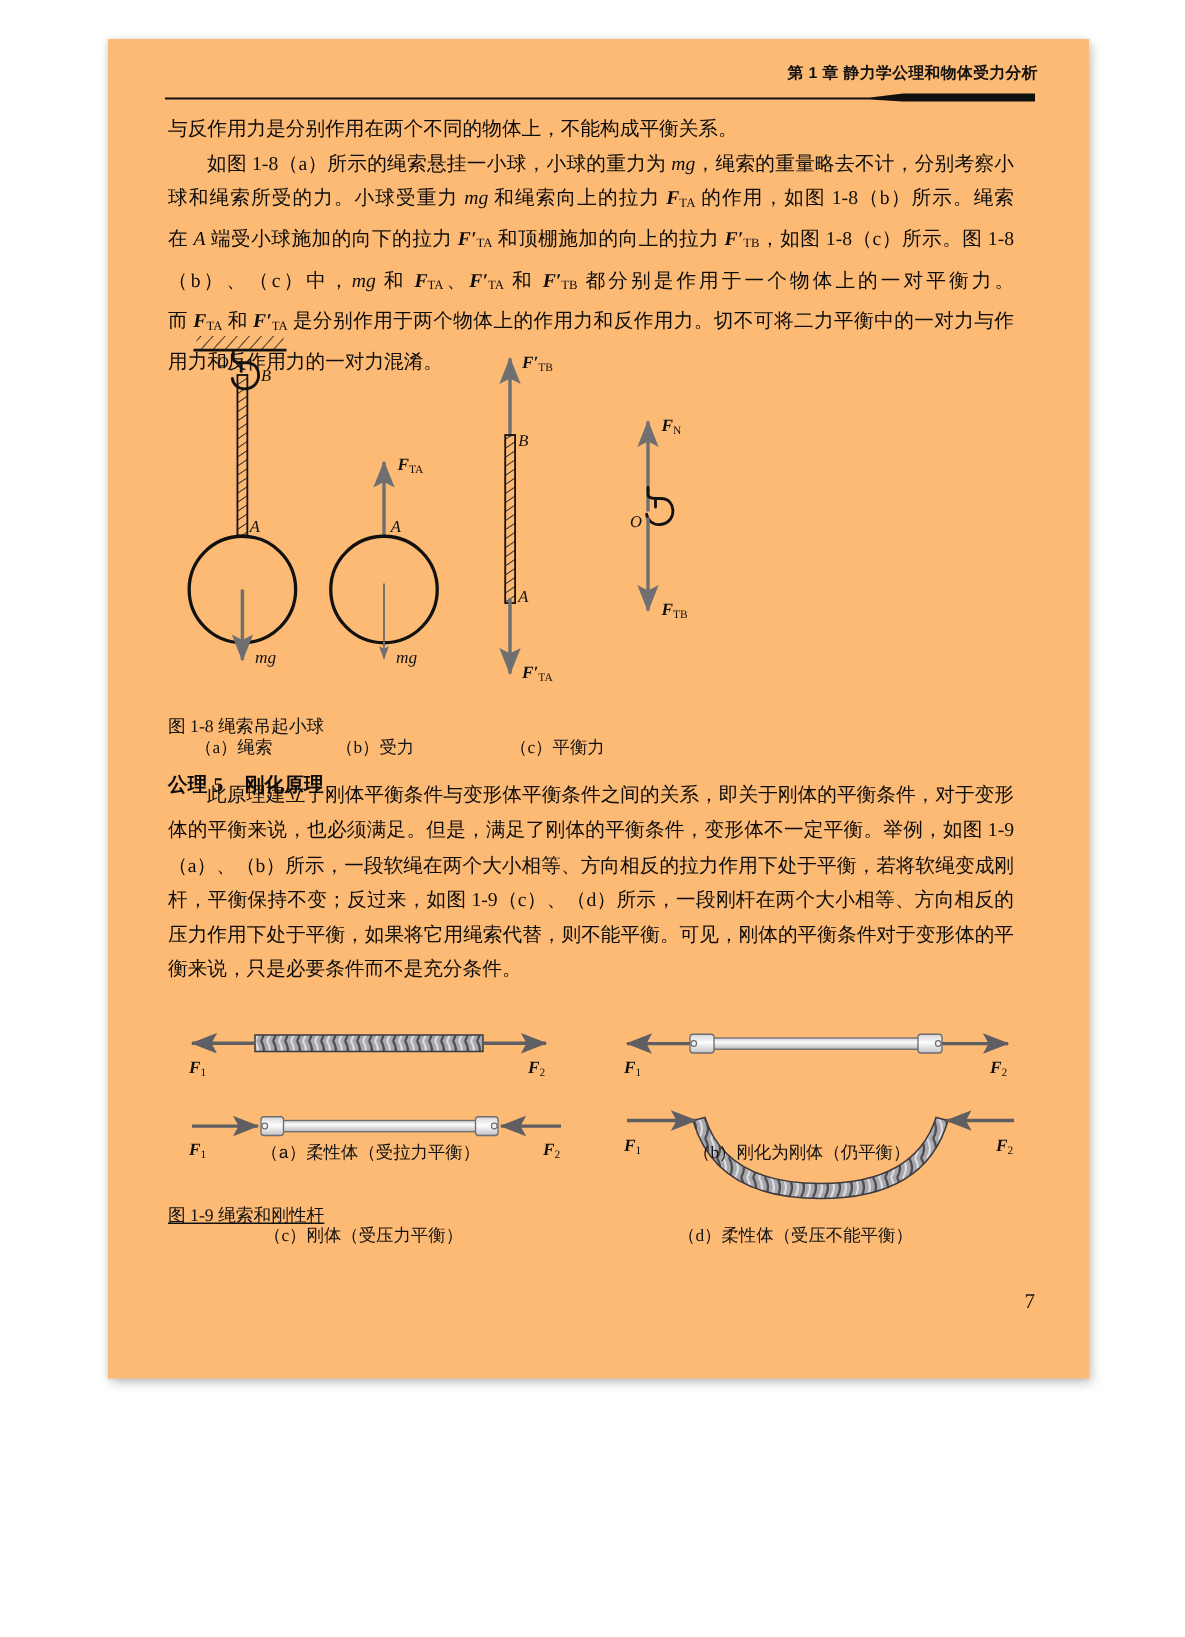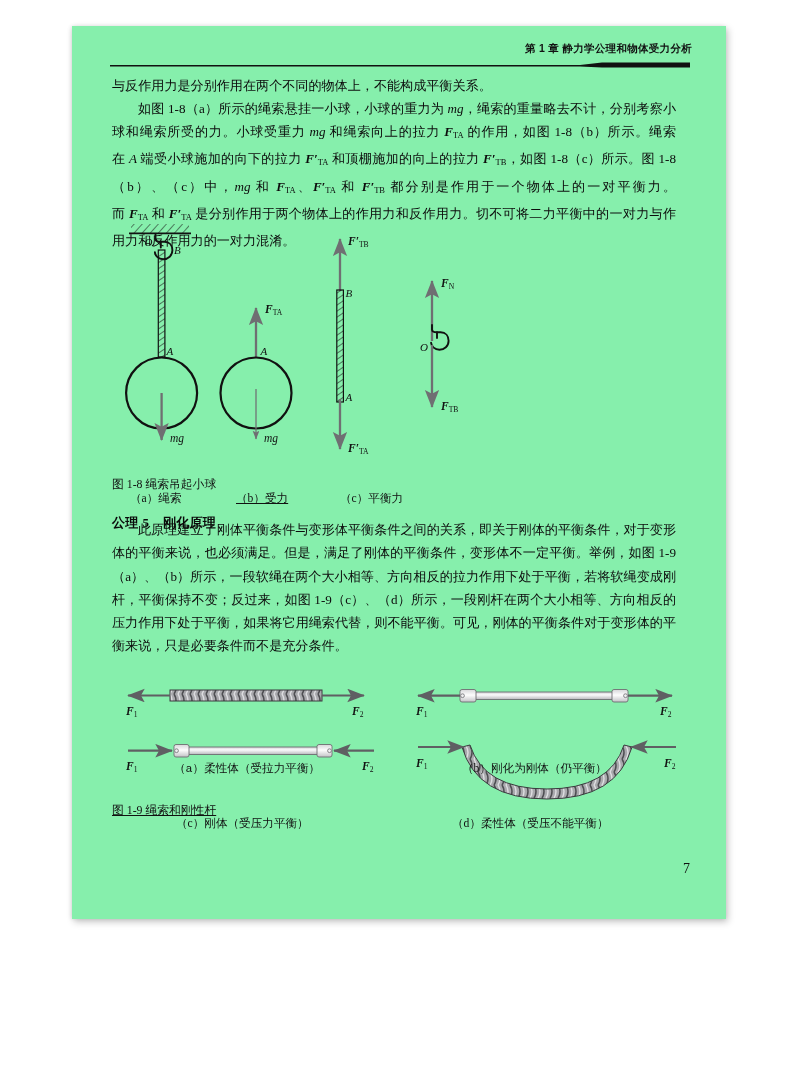--- a/index.html
+++ b/index.html
@@ -13,21 +13,21 @@
   #canvas {
     position: relative;
     width: 790px; height: 1091px;
     background: #ffffff;
     overflow: hidden;
   }
   .page {
     position: absolute;
     left: 72px; top: 26px;
     width: 654px; height: 893px;
-    background: #86efac;
+    background: #fdba74;
     box-shadow: 2px 3px 7px rgba(0,0,0,0.22), -1px 0 4px rgba(0,0,0,0.10);
   }
 
   
   .runhead {
     position: absolute;
     left: 0; top: 16px;
     width: 100%;
     text-align: right;
     padding-right: 34px;
@@ -222,21 +222,21 @@
             <path d="M325 111.3 L325 117"></path>
           </g>
           <text x="308" y="130" font-family="Liberation Serif, serif" font-style="italic" font-size="11" fill="#111">O</text>
 
           <line x1="320" y1="124" x2="320" y2="186" stroke="#6f6f72" stroke-width="2.3" marker-end="url(#ah-gray)"></line>
           <text x="329" y="189" font-family="Liberation Serif, serif" font-size="11.5" font-weight="bold" font-style="italic" fill="#111">F<tspan font-size="7.6" font-style="normal" font-weight="normal" dy="2.3">TB</tspan></text>
         </g>
       </svg>
 
       <div class="cap-row" style="left:18px; top:234px;">（a）绳索</div>
-      <div class="cap-row" style="left:124px; top:234px;text-decoration:underline;">（b）受力</div>
+      <div class="cap-row" style="left:112px; top:234px;">（b）受力</div>
       <div class="cap-row" style="left:228px; top:234px;">（c）平衡力</div>
 
       <div class="fig-caption" style="left:0; top:256px;">图 1-8   绳索吊起小球</div>
     </div>
 
     <div class="axiom-head">
       <span>公理</span><span class="num" style="margin-left:4px;">5</span><span class="gap"></span><span>刚化原理</span>
     </div>
 
     <div class="body-text2">

